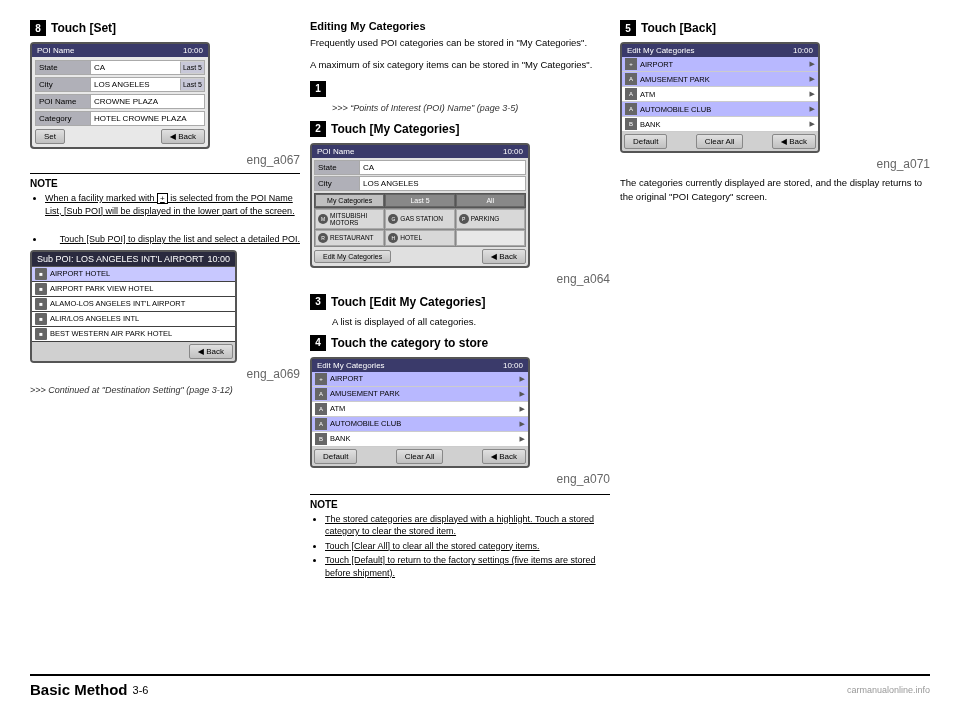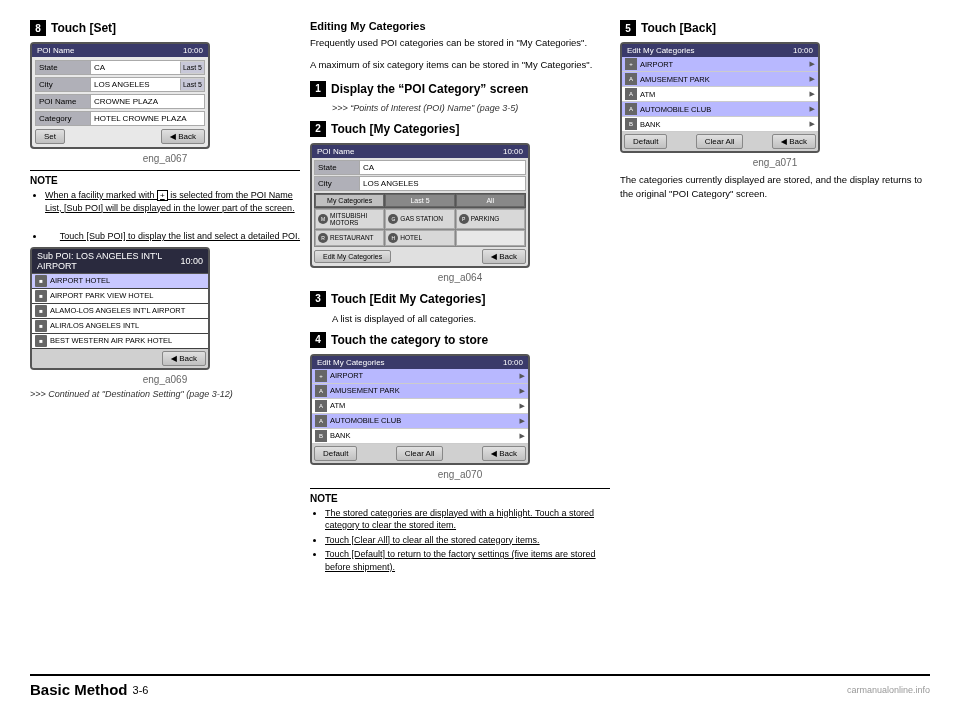--- a/index.html
+++ b/index.html
@@ -124,23 +124,23 @@
       font-size: 8px;
       padding: 2px 8px;
       cursor: pointer;
     }
     .device-btn.back-btn {
       display: flex;
       align-items: center;
       gap: 3px;
     }
     .screen-label {
-      font-size: 10px;
+      font-size: 12px;
       color: #666;
-      text-align: center;
+      text-align: right;
       margin-bottom: 3px;
     }
 
     
     .note-box {
       border-top: 1px solid #000;
       margin-top: 6px;
       padding-top: 4px;
     }
     .note-title {
@@ -395,21 +395,21 @@
       <div class="note-box">
         <div class="note-title">NOTE</div>
         <div class="note-text">
           <ul>
             <li>When a facility marked with <span style="border:1px solid #000;padding:0 2px;font-size:8px;">+</span> is selected from the POI Name List, [Sub POI] will be displayed in the lower part of the screen.</li>
             <li style="margin-top:16px;text-align:right;">Touch [Sub POI] to display the list and select a detailed POI.</li>
           </ul>
         </div>
       </div>
 
-      <div class="device-screen" style="width:180px; margin-top:4px;">
+      <div class="device-screen" style="width:207px; margin-top:4px;">
         <div class="device-header">
           <span>Sub POI: LOS ANGELES INT'L AIRPORT</span>
           <span>10:00</span>
         </div>
         <div style="background:#e0e0e0;">
           <div class="device-list-item highlighted">
             <div class="device-list-icon">■</div>
             AIRPORT HOTEL
           </div>
           <div class="device-list-item">
@@ -439,21 +439,20 @@
     </div>
 
     <div class="col-middle">
       <div class="editing-title">Editing My Categories</div>
       <div class="editing-desc">Frequently used POI categories can be stored in "My Categories".</div>
       <div class="editing-desc">A maximum of six category items can be stored in "My Categories".</div>
 
       <div class="step-section">
         <div class="section-header">
           <span class="step-badge">1</span>
-          <span class="section-title">Display the “POI Category” screen</span>
         </div>
         <div class="step-ref-text">&gt;&gt;&gt; “Points of Interest (POI) Name” (page 3-5)</div>
       </div>
 
       <div class="step-section">
         <div class="section-header">
           <span class="step-badge">2</span>
           <span class="section-title">Touch [My Categories]</span>
         </div>
 

